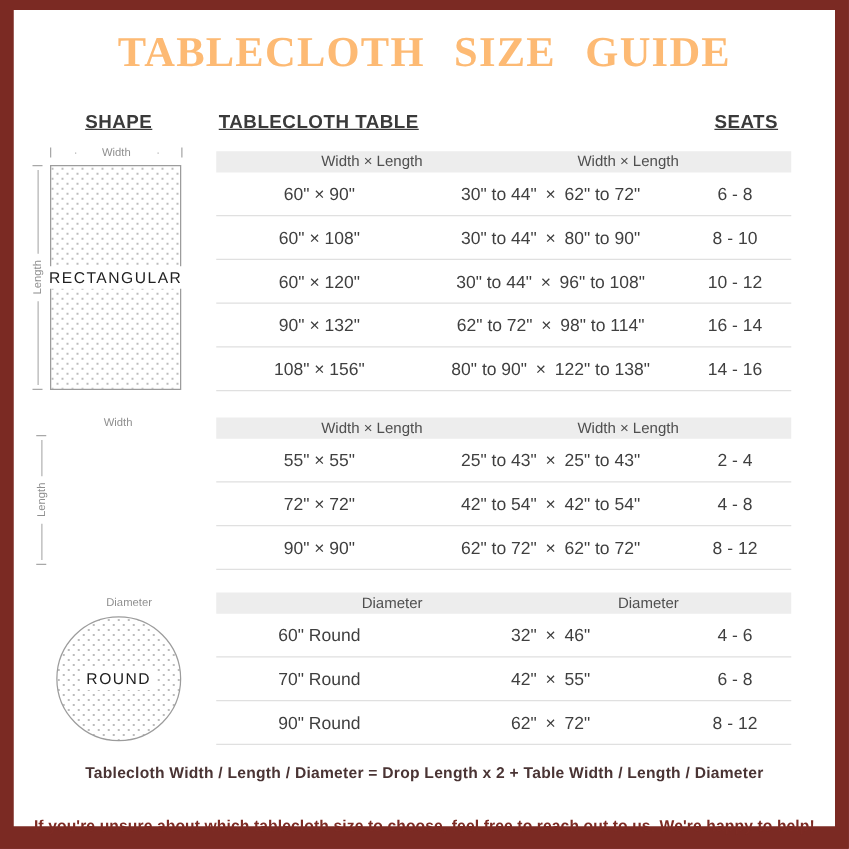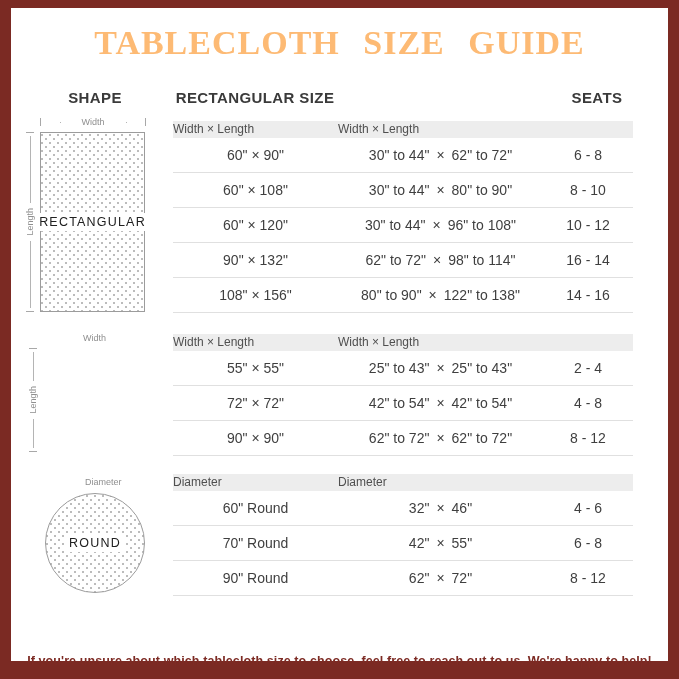--- a/index.html
+++ b/index.html
@@ -15,26 +15,27 @@
   }
   .title {
     position: absolute; left: 0; right: 0; top: 24px; text-align: center;
     font-family: "Liberation Serif", serif; font-weight: 700; font-size: 34px;
     color: #fdba74; letter-spacing: 1px; word-spacing: 14px;
   }
   .colhead {
     position: absolute; top: 89px; transform: translateX(-50%);
     font-size: 15px; font-weight: 700; color: #3a3a3a; letter-spacing: .4px;
     white-space: nowrap;
+    text-decoration: underline;
   }
   
   .tbl { position: absolute; left: 173px; width: 460px; }
   .band { position: relative; height: 17px; background: #ededed; }
   .band span {
-    position: absolute; top: 0; line-height: 17px; text-align: left;
+    position: absolute; top: 0; line-height: 17px; text-align: right;
     font-size: 12px; color: #4f4f4f;
   }
   .band .b1 { left: 0; width: 165px; }
   .band .b2 { left: 165px; width: 205px; }
   .row {
     display: flex; height: 35px; align-items: center;
     border-bottom: 1px solid #e0e0e0;
   }
   .row .c1 { width: 165px; text-align: center; }
   .row .c2 { width: 205px; text-align: center; }
@@ -74,21 +75,21 @@
 </style>
 </head>
 <body>
 
 <div class="canvas">
   <div class="panel"></div>
 
   <div class="title">TABLECLOTH SIZE GUIDE</div>
 
   <div class="colhead" style="left:95px">SHAPE</div>
-  <div class="colhead" style="left:255px">RECTANGULAR SIZE</div>
+  <div class="colhead" style="left:255px">TABLECLOTH TABLE</div>
   <div class="colhead" style="left:597px">SEATS</div>
 
   <div class="dim-h" style="left:40px;top:117px;width:106px">
     <i class="tick"></i>
       <i class="hline"></i>
       <span class="dim-lab">Width</span>
       <i class="hline"></i>
       <i class="tick"></i>
   </div>
   <div class="dim-v" style="left:25px;top:132px;height:180px">
@@ -197,14 +198,15 @@
       <div class="c2">42" × 55"</div>
       <div class="c3">6 - 8</div>
     </div>
     <div class="row">
       <div class="c1">90" Round</div>
       <div class="c2">62" × 72"</div>
       <div class="c3">8 - 12</div>
     </div>
   </div>
 
+  <div class="footline formula">Tablecloth  Width / Length / Diameter = Drop Length x 2 + Table Width / Length / Diameter</div>
   <div class="footline note">If you're unsure about which tablecloth size to choose, feel free to reach out to us. We're happy to help!</div>
 </div>
 
 </body></html>

